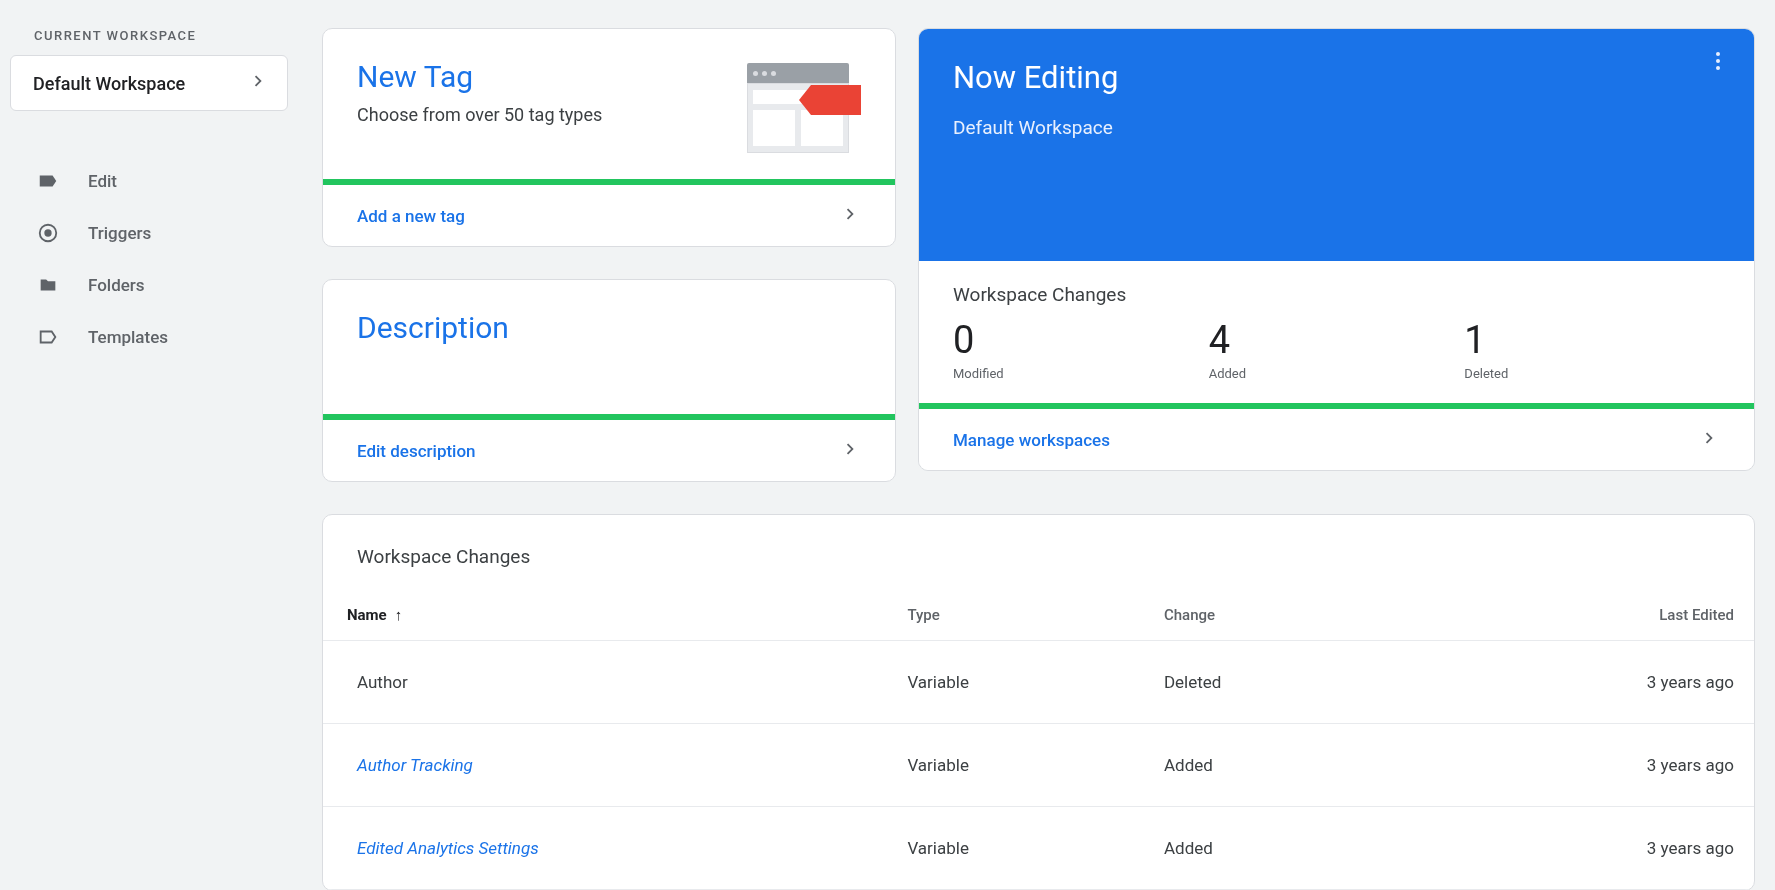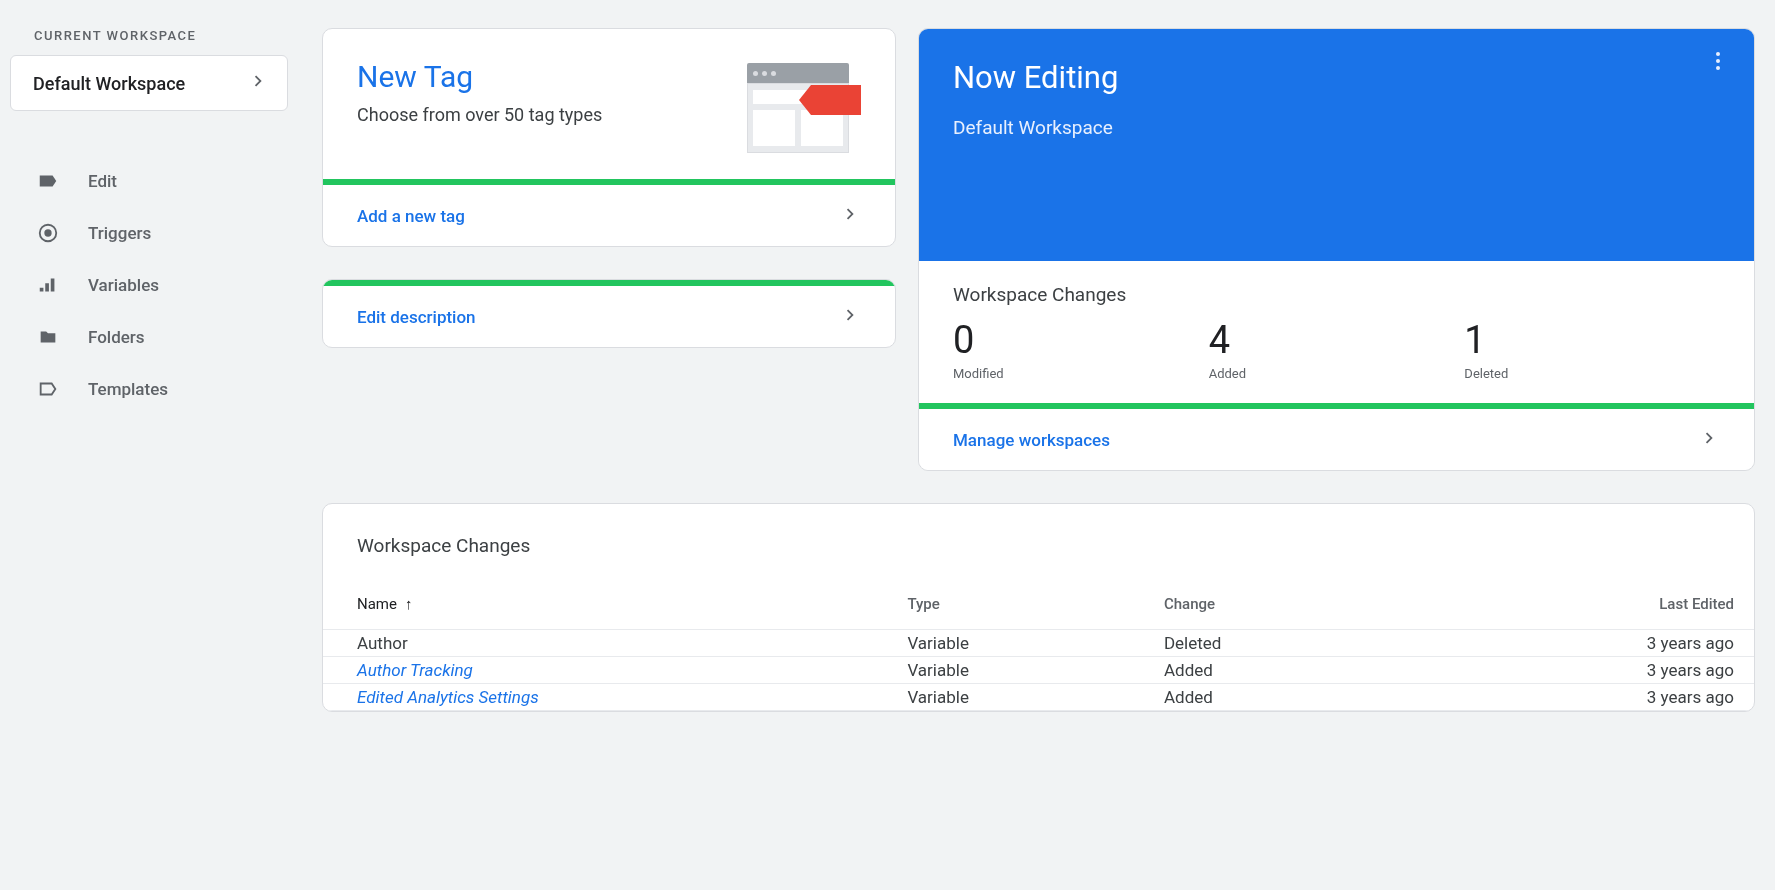--- a/index.html
+++ b/index.html
@@ -104,23 +104,23 @@
   .changes-label { font-size:19px; color:#3c4043; padding:22px 34px 8px 34px;}
   .stats { display:flex; padding: 4px 34px 22px 34px; gap:0;}
   .stat { flex:1;}
   .stat-num { font-size:38px; color:#202124; font-weight:400;}
   .stat-label { font-size:13px; color:#5f6368; margin-top:4px;}
 
   .changes-card { background:#fff; border:1px solid #dadce0; border-radius:10px; overflow:hidden;}
   .changes-title { font-size:19px; color:#3c4043; padding:30px 34px 22px 34px;}
   table { width:100%; border-collapse:collapse;}
   thead th { text-align:left; font-size:15px; color:#5f6368; font-weight:500; padding:16px 12px; border-bottom:1px solid #e8eaed;}
-  thead th:first-child{ padding-left:34px; color:#202124; font-weight:400;}
+  thead th:first-child{ padding-left:24px; color:#202124; font-weight:700;}
   thead th:last-child{ text-align:right; padding-right:20px;}
-  tbody td { font-size:17px; color:#3c4043; padding:3px 12px; border-bottom:1px solid #e8eaed;}
+  tbody td { font-size:17px; color:#3c4043; padding:31px 12px; border-bottom:1px solid #e8eaed;}
   tbody td:first-child{ padding-left:34px;}
   tbody td:last-child{ text-align:right; padding-right:20px;}
   tbody td.link { color:#1a73e8; cursor:pointer;font-style:italic;}
   .sort-arrow { display:inline-block; margin-left:8px;}
 </style>
 </head>
 <body>
 
 <div class="layout">
   <aside class="sidebar">
@@ -147,28 +147,20 @@
             <svg viewBox="0 0 24 24">
               <circle cx="12" cy="12" r="9" fill="none" stroke="#5f6368" stroke-width="2"></circle>
               <circle cx="12" cy="12" r="4"></circle>
             </svg>
           </span>
         <span class="nav-label">Triggers</span>
       </div>
       <div class="nav-item">
         <span class="nav-icon">
             <svg viewBox="0 0 24 24">
-              <path d="M3 15h4v4H3zm6-5h4v9H9zm6-5h4v14h-4z"></path>
-            </svg>
-          </span>
-        <span class="nav-label">Variables</span>
-      </div>
-      <div class="nav-item">
-        <span class="nav-icon">
-            <svg viewBox="0 0 24 24">
               <path d="M4 6h6l2 2h8v10H4z"></path>
             </svg>
           </span>
         <span class="nav-label">Folders</span>
       </div>
       <div class="nav-item">
         <span class="nav-icon">
             <svg viewBox="0 0 24 24">
               <path d="M4 6h12l4 6-4 6H4z" fill="none" stroke="#5f6368" stroke-width="2"></path>
             </svg>
@@ -202,20 +194,23 @@
           </div>
           <div class="card-footer">
             <span class="card-footer-link">Add a new tag</span>
             <span class="chevron-icon"><svg viewBox="0 0 24 24">
                   <path d="M8.6 16.6 13.2 12 8.6 7.4 10 6l6 6-6 6z"></path>
                 </svg></span>
           </div>
         </div>
 
         <div class="card">
+          <div class="card-body desc-body">
+            <div class="card-title">Description</div>
+          </div>
           <div class="card-footer">
             <span class="card-footer-link">Edit description</span>
             <span class="chevron-icon"><svg viewBox="0 0 24 24">
                   <path d="M8.6 16.6 13.2 12 8.6 7.4 10 6l6 6-6 6z"></path>
                 </svg></span>
           </div>
         </div>
       </div>
 
       <div class="col-right">

